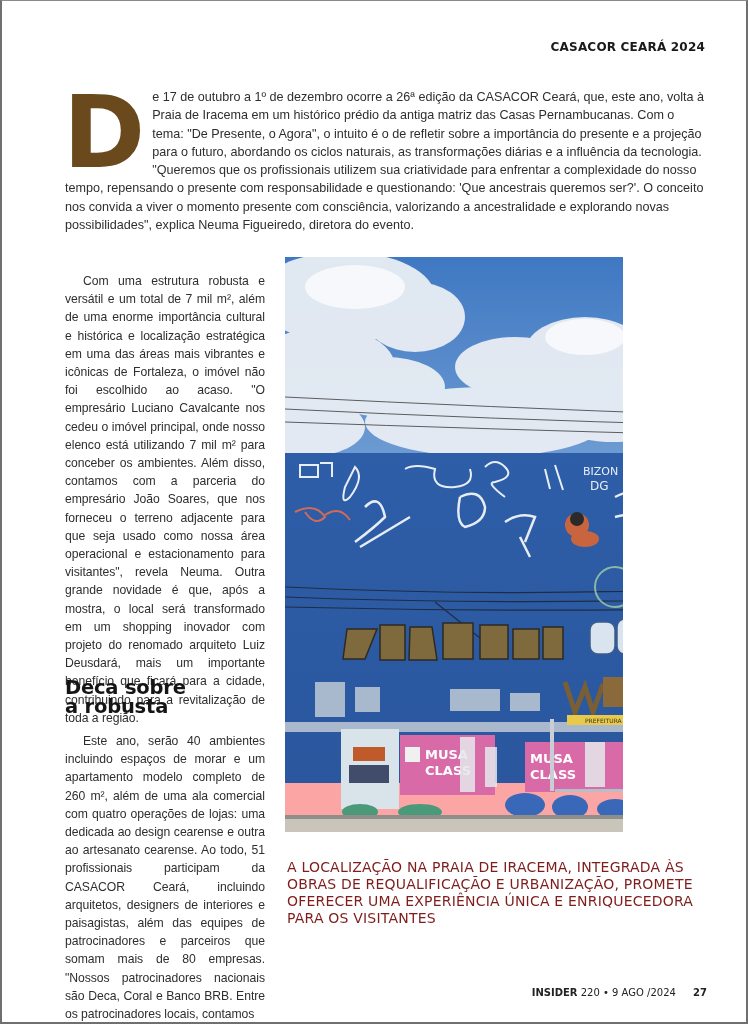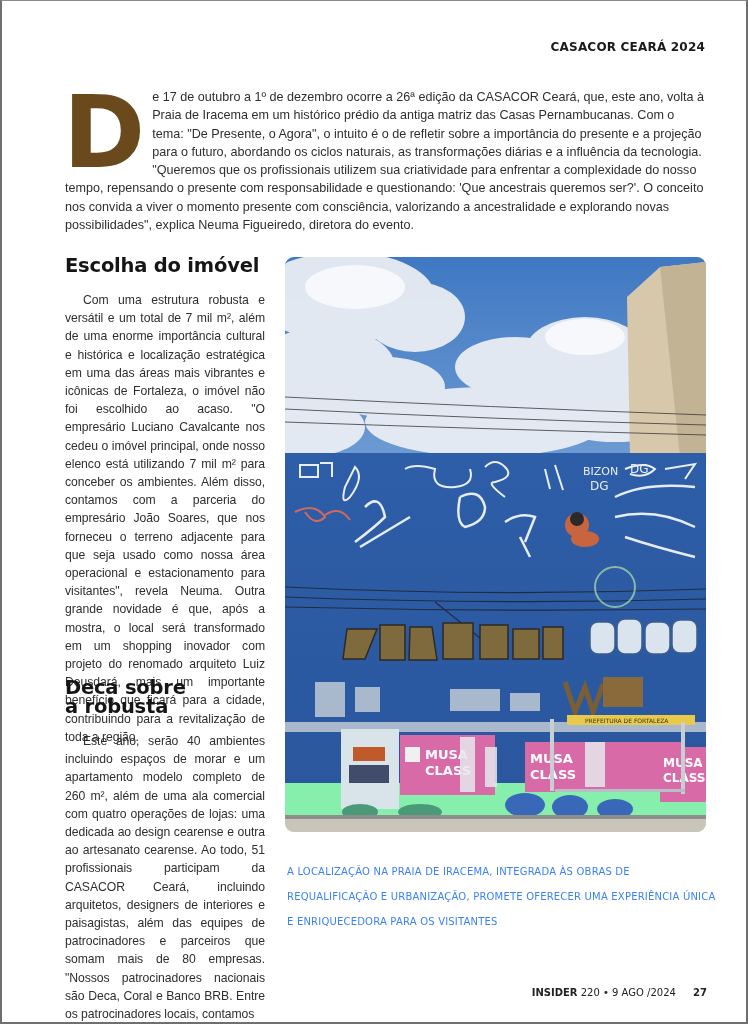--- a/index.html
+++ b/index.html
@@ -11,41 +11,40 @@
     font-weight: 700; font-size: 12px; letter-spacing: 0.2px; color: #1a1a1a; }
   .intro { position: absolute; left: 65px; top: 88px; width: 644px; font-size: 12.6px; line-height: 18.3px; color: #2e2e2e; }
   .dropcap { float: left; font-family: "DejaVu Sans", sans-serif; font-weight: 700; font-size: 99px; line-height: 80px;
     color: #6a4a1c; margin: 5px 9px 0 -2px; height: 86px; letter-spacing: -2px; }
   .col-left { position: absolute; left: 65px; top: 256px; width: 200px; }
   .section-title { font-family: "DejaVu Sans", sans-serif; font-weight: 700; font-size: 19.5px; line-height: 19px; color: #151515; letter-spacing: -0.2px; }
   .body-text { font-size: 12.2px; line-height: 18.2px; color: #2e2e2e; text-align: justify; text-indent: 18px; letter-spacing: -0.05px; }
   .s1 .body-text { margin-top: 16px; }
   .s2 { position: absolute; left: 65px; top: 678px; width: 200px; }
   .s2 .body-text { margin-top: 16px; }
-  .photo { position: absolute; left: 285px; top: 257px; width: 421px; height: 575px; overflow: hidden; background: #86efac; border-radius: 9px; }
-  .caption { position: absolute; left: 287px; top: 859px; width: 430px; font-family: "DejaVu Sans", sans-serif; font-size: 10px; line-height: 25px;
-    color: #3b82f6; letter-spacing: 0.2px; font-weight: 400; }
+  .photo { position: absolute; left: 285px; top: 257px; width: 338px; height: 575px; overflow: hidden; background: #fca5a5; }
+  .caption { position: absolute; left: 287px; top: 859px; width: 430px; font-family: "DejaVu Sans", sans-serif; font-size: 14px; line-height: 17px;
+    color: #7f1d1d; letter-spacing: 0.2px; font-weight: 400; }
   .folio { position: absolute; right: 41px; top: 987px; font-family: "DejaVu Sans", sans-serif; font-size: 10px; color: #222; padding-left: 20px; }
   .folio b { font-weight: 700; }
   .folio .pg { font-weight: 700; margin-left: 14px; }
 </style>
 </head>
 <body>
 
 <div class="page-frame"></div>
 
 <div class="running-head">CASACOR CEARÁ 2024</div>
 
 <div class="intro">
   <span class="dropcap">D</span>
   <span>e 17 de outubro a 1º de dezembro ocorre a 26ª edição da CASACOR Ceará, que, este ano, volta à Praia de Iracema em um histórico prédio da antiga matriz das Casas Pernambucanas. Com o tema: "De Presente, o Agora", o intuito é o de refletir sobre a importância do presente e a projeção para o futuro, abordando os ciclos naturais, as transformações diárias e a influência da tecnologia. "Queremos que os profissionais utilizem sua criatividade para enfrentar a complexidade do nosso tempo, repensando o presente com responsabilidade e questionando: 'Que ancestrais queremos ser?'. O conceito nos convida a viver o momento presente com consciência, valorizando a ancestralidade e explorando novas possibilidades", explica Neuma Figueiredo, diretora do evento.</span>
 </div>
 
 <div class="col-left s1">
-  <h2 class="section-title">Escolha do imóvel</h2>
   <p class="body-text">Com uma estrutura robusta e versátil e um total de 7 mil m², além de uma enorme importância cultural e histórica e localização estratégica em uma das áreas mais vibrantes e icônicas de Fortaleza, o imóvel não foi escolhido ao acaso. "O empresário Luciano Cavalcante nos cedeu o imóvel principal, onde nosso elenco está utilizando 7 mil m² para conceber os ambientes. Além disso, contamos com a parceria do empresário João Soares, que nos forneceu o terreno adjacente para que seja usado como nossa área operacional e estacionamento para visitantes", revela Neuma. Outra grande novidade é que, após a mostra, o local será transformado em um shopping inovador com projeto do renomado arquiteto Luiz Deusdará, mais um importante benefício que ficará para a cidade, contribuindo para a revitalização de toda a região.</p>
 </div>
 
 <div class="s2">
   <h2 class="section-title">
     <span>Deca sobre</span><br>
     <span>a robusta</span>
   </h2>
   <p class="body-text">Este ano, serão 40 ambientes incluindo espaços de morar e um apartamento modelo completo de 260 m², além de uma ala comercial com quatro operações de lojas: uma dedicada ao design cearense e outra ao artesanato cearense. Ao todo, 51 profissionais participam da CASACOR Ceará, incluindo arquitetos, designers de interiores e paisagistas, além das equipes de patrocinadores e parceiros que somam mais de 80 empresas. "Nossos patrocinadores nacionais são Deca, Coral e Banco BRB. Entre os patrocinadores locais, contamos</p>
 </div>

